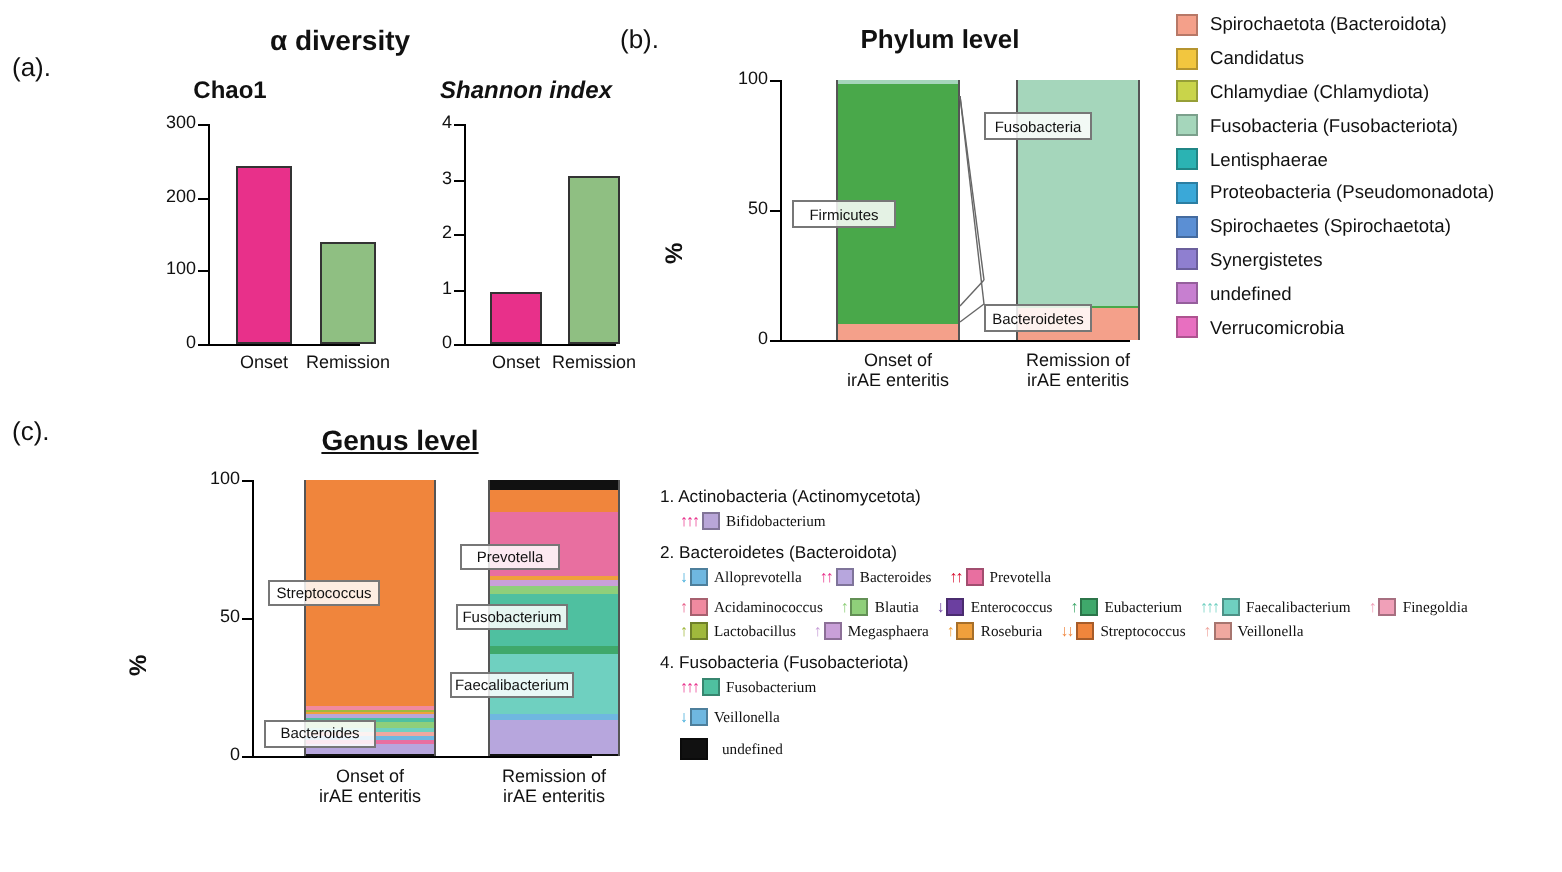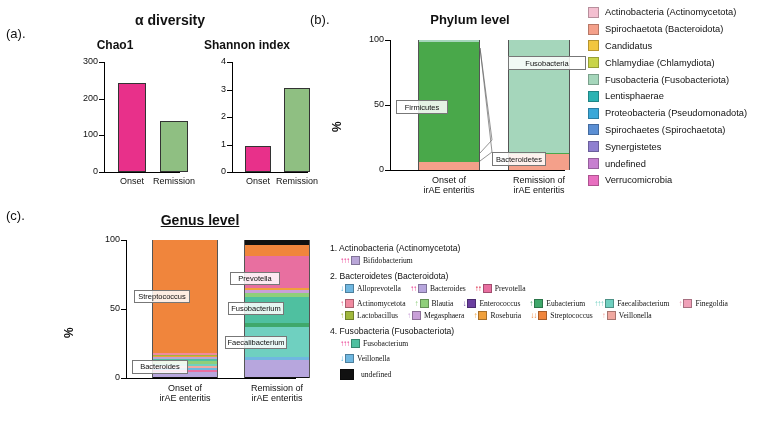--- a/index.html
+++ b/index.html
@@ -126,21 +126,21 @@
     <div class="tick" style="left: 27px; top: 36.6667px;"></div>
     <div class="ticklabel" style="left: -8px; top: 30.6667px; width: 34px;">200</div>
     <div class="tick" style="left: 27px; top: 0px;"></div>
     <div class="ticklabel" style="left: -8px; top: -6px; width: 34px;">300</div>
     <div class="bar" style="left: 46px; top: 20.5333px; width: 28px; height: 89.4667px; background: rgb(232, 48, 138);"></div>
     <div class="xlabel" style="left: 32px; top: 114px; width: 56px;">Onset</div>
     <div class="bar" style="left: 88px; top: 58.6667px; width: 28px; height: 51.3333px; background: rgb(143, 191, 130);"></div>
     <div class="xlabel" style="left: 74px; top: 114px; width: 56px;">Remission</div>
   </div>
 
-<div class="chart-title" style="left:182px;top:38px;width:130px;font-size:12px;">Shannon index</div>
+<div class="chart-title" style="left:198px;top:38px;width:130px;font-size:12px;font-style:italic;">Shannon index</div>
 <div id="shannon-plot" style="position:absolute;left:210px;top:62px;width:98px;height:128px;">
     <div class="axis-line" style="left: 22px; top: 0px; width: 1px; height: 110px;"></div>
     <div class="axis-line" style="left: 22px; top: 110px; height: 1px; width: 76px;"></div>
     <div class="tick" style="left: 17px; top: 110px;"></div>
     <div class="ticklabel" style="left: -18px; top: 104px; width: 34px;">0</div>
     <div class="tick" style="left: 17px; top: 82.5px;"></div>
     <div class="ticklabel" style="left: -18px; top: 76.5px; width: 34px;">1</div>
     <div class="tick" style="left: 17px; top: 55px;"></div>
     <div class="ticklabel" style="left: -18px; top: 49px; width: 34px;">2</div>
     <div class="tick" style="left: 17px; top: 27.5px;"></div>
@@ -166,21 +166,21 @@
     <div class="ticklabel" style="left: -8px; top: -6px; width: 32px;">100</div>
     <div class="seg" style="left: 58px; top: 121.55px; width: 62px; height: 8.45px; background: rgb(244, 160, 138);"></div>
     <div class="seg" style="left: 58px; top: 1.95px; width: 62px; height: 119.6px; background: rgb(73, 168, 74);"></div>
     <div class="seg" style="left: 58px; top: -1.13243e-14px; width: 62px; height: 1.95px; background: rgb(165, 214, 187);"></div>
     <div class="xlabel" style="left: 36px; top: 135px; width: 106px;">Onset of<br>irAE enteritis</div>
     <div class="seg" style="left: 148px; top: 114.4px; width: 62px; height: 15.6px; background: rgb(244, 160, 138);"></div>
     <div class="seg" style="left: 148px; top: 113.1px; width: 62px; height: 1.3px; background: rgb(73, 168, 74);"></div>
     <div class="seg" style="left: 148px; top: 0px; width: 62px; height: 113.1px; background: rgb(165, 214, 187);"></div>
     <div class="xlabel" style="left: 126px; top: 135px; width: 106px;">Remission of<br>irAE enteritis</div>
     <div class="calloutbox" style="left: 36px; top: 60px; width: 52px; height: 14px;">Firmicutes</div>
-    <div class="calloutbox" style="left: 132px; top: 16px; width: 78px; height: 14px; margin-left: 16px;">Fusobacteria</div>
+    <div class="calloutbox" style="left: 132px; top: 16px; width: 54px; height: 14px;">Fusobacteria</div>
     <div class="calloutbox" style="left: 132px; top: 112px; width: 54px; height: 14px;">Bacteroidetes</div>
     <svg width="205" height="152" style="position: absolute; left: 0px; top: 0px;">
       <line x1="120" y1="114" x2="120" y2="114" stroke="#666" stroke-width="0.7"></line>
       <line x1="120" y1="122" x2="120" y2="122" stroke="#666" stroke-width="0.7"></line>
       <line x1="120" y1="113" x2="120" y2="113" stroke="#666" stroke-width="0.7"></line>
       <line x1="120" y1="122" x2="120" y2="122" stroke="#666" stroke-width="0.7"></line>
       <line x1="120" y1="121" x2="120" y2="121" stroke="#666" stroke-width="0.7"></line>
       <line x1="120" y1="121" x2="120" y2="121" stroke="#666" stroke-width="0.7"></line>
       <line x1="120" y1="112" x2="120" y2="112" stroke="#666" stroke-width="0.7"></line>
       <line x1="120" y1="8" x2="120" y2="8" stroke="#666" stroke-width="0.7"></line>
@@ -234,24 +234,20 @@
     <div class="calloutbox" style="left: 38px; top: 50px; width: 56px; height: 13px; line-height: 12px;">Streptococcus</div>
     <div class="calloutbox" style="left: 36px; top: 120px; width: 56px; height: 14px; line-height: 12px;">Bacteroides</div>
     <div class="calloutbox" style="left: 134px; top: 32px; width: 50px; height: 13px; line-height: 12px;">Prevotella</div>
     <div class="calloutbox" style="left: 132px; top: 62px; width: 56px; height: 13px; line-height: 12px;">Fusobacterium</div>
     <div class="calloutbox" style="left: 129px; top: 96px; width: 62px; height: 13px; line-height: 12px;">Faecalibacterium</div>
   </div>
 <div class="ylabel" style="left:62px;top:338px;font-size:12px;">%</div>
 
 <div class="legend" id="phylum-legend">
     <div class="legend-row">
-      <span class="legend-swatch" style="background: rgb(244, 191, 208);"></span>
-      <span class="legend-text">Actinobacteria (Actinomycetota)</span>
-    </div>
-    <div class="legend-row">
       <span class="legend-swatch" style="background: rgb(244, 160, 138);"></span>
       <span class="legend-text">Spirochaetota (Bacteroidota)</span>
     </div>
     <div class="legend-row">
       <span class="legend-swatch" style="background: rgb(242, 198, 63);"></span>
       <span class="legend-text">Candidatus</span>
     </div>
     <div class="legend-row">
       <span class="legend-swatch" style="background: rgb(201, 212, 74);"></span>
       <span class="legend-text">Chlamydiae (Chlamydiota)</span>
@@ -310,21 +306,21 @@
       <div class="gl-item">
         <span class="gl-arrow" style="color: rgb(216, 16, 48);">↑↑</span>
         <span class="gl-sw" style="background: rgb(232, 111, 160);"></span>
         <span class="gl-name">Prevotella</span>
       </div>
     </div>
     <div class="gl-items">
       <div class="gl-item">
         <span class="gl-arrow" style="color: rgb(232, 96, 138);">↑</span>
         <span class="gl-sw" style="background: rgb(240, 138, 160);"></span>
-        <span class="gl-name">Actinomycetota</span>
+        <span class="gl-name">Acidaminococcus</span>
       </div>
       <div class="gl-item">
         <span class="gl-arrow" style="color: rgb(143, 207, 122);">↑</span>
         <span class="gl-sw" style="background: rgb(143, 207, 122);"></span>
         <span class="gl-name">Blautia</span>
       </div>
       <div class="gl-item">
         <span class="gl-arrow" style="color: rgb(107, 63, 160);">↓</span>
         <span class="gl-sw" style="background: rgb(107, 63, 160);"></span>
         <span class="gl-name">Enterococcus</span>

